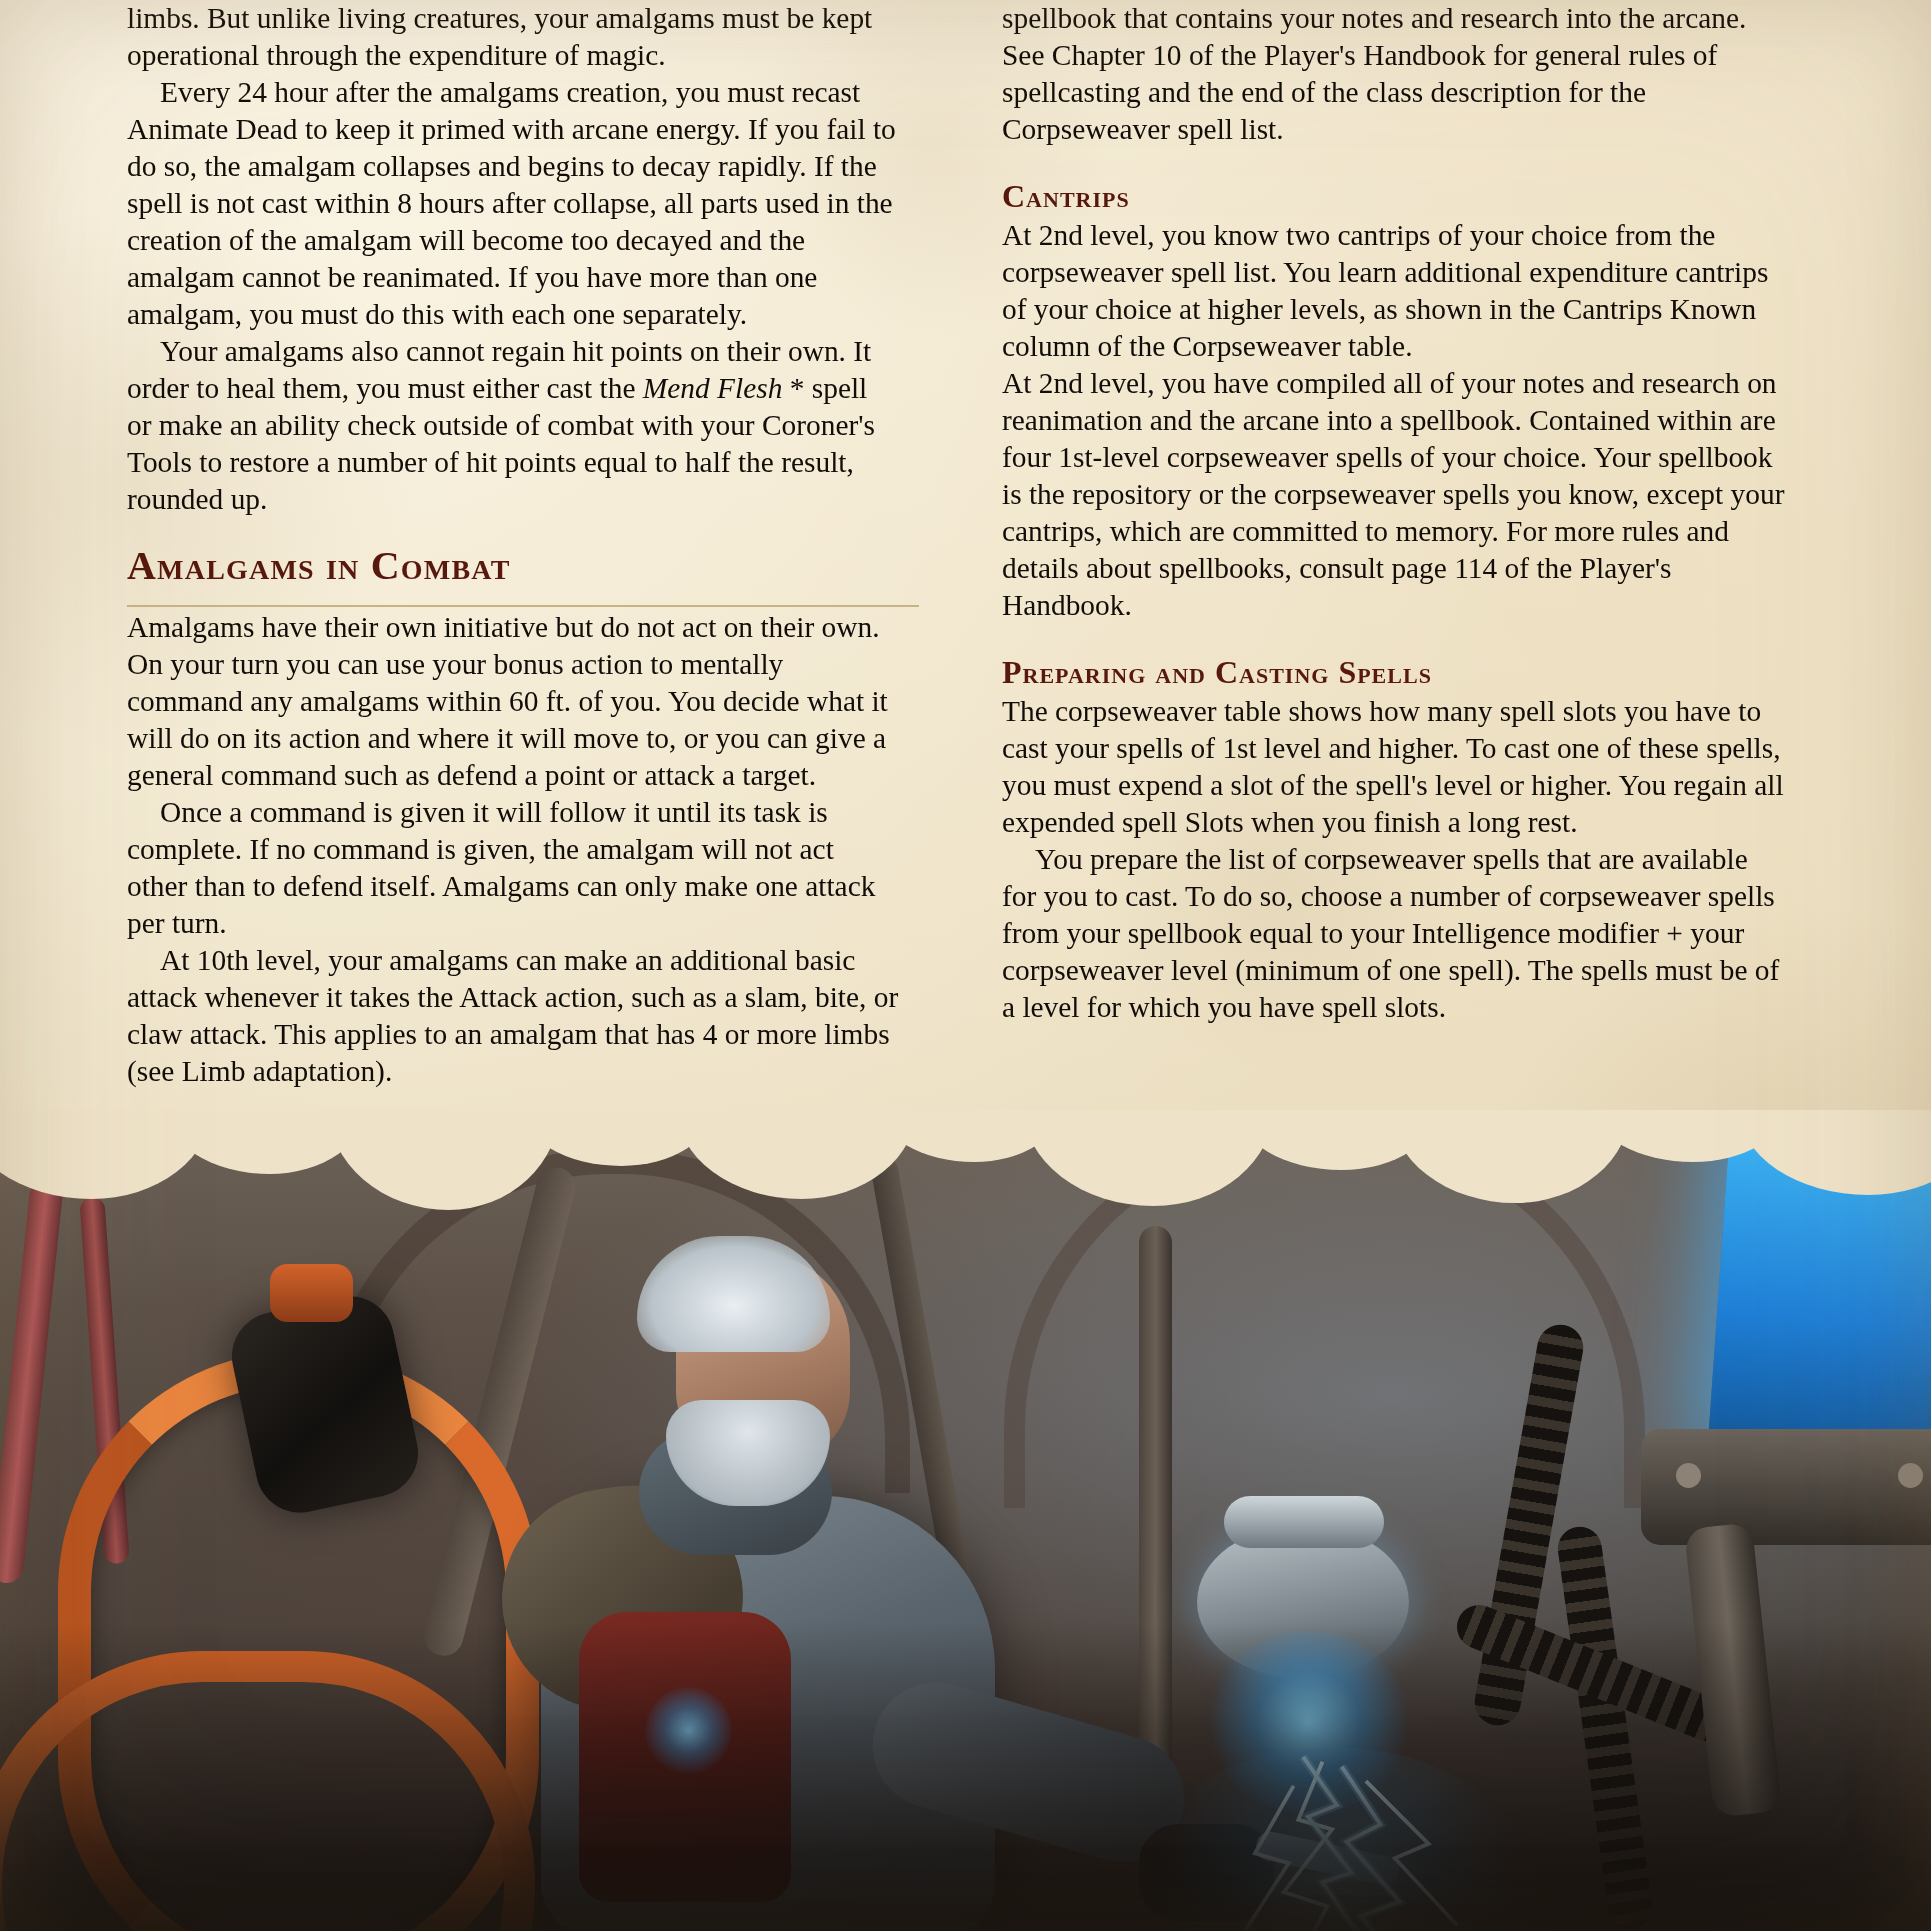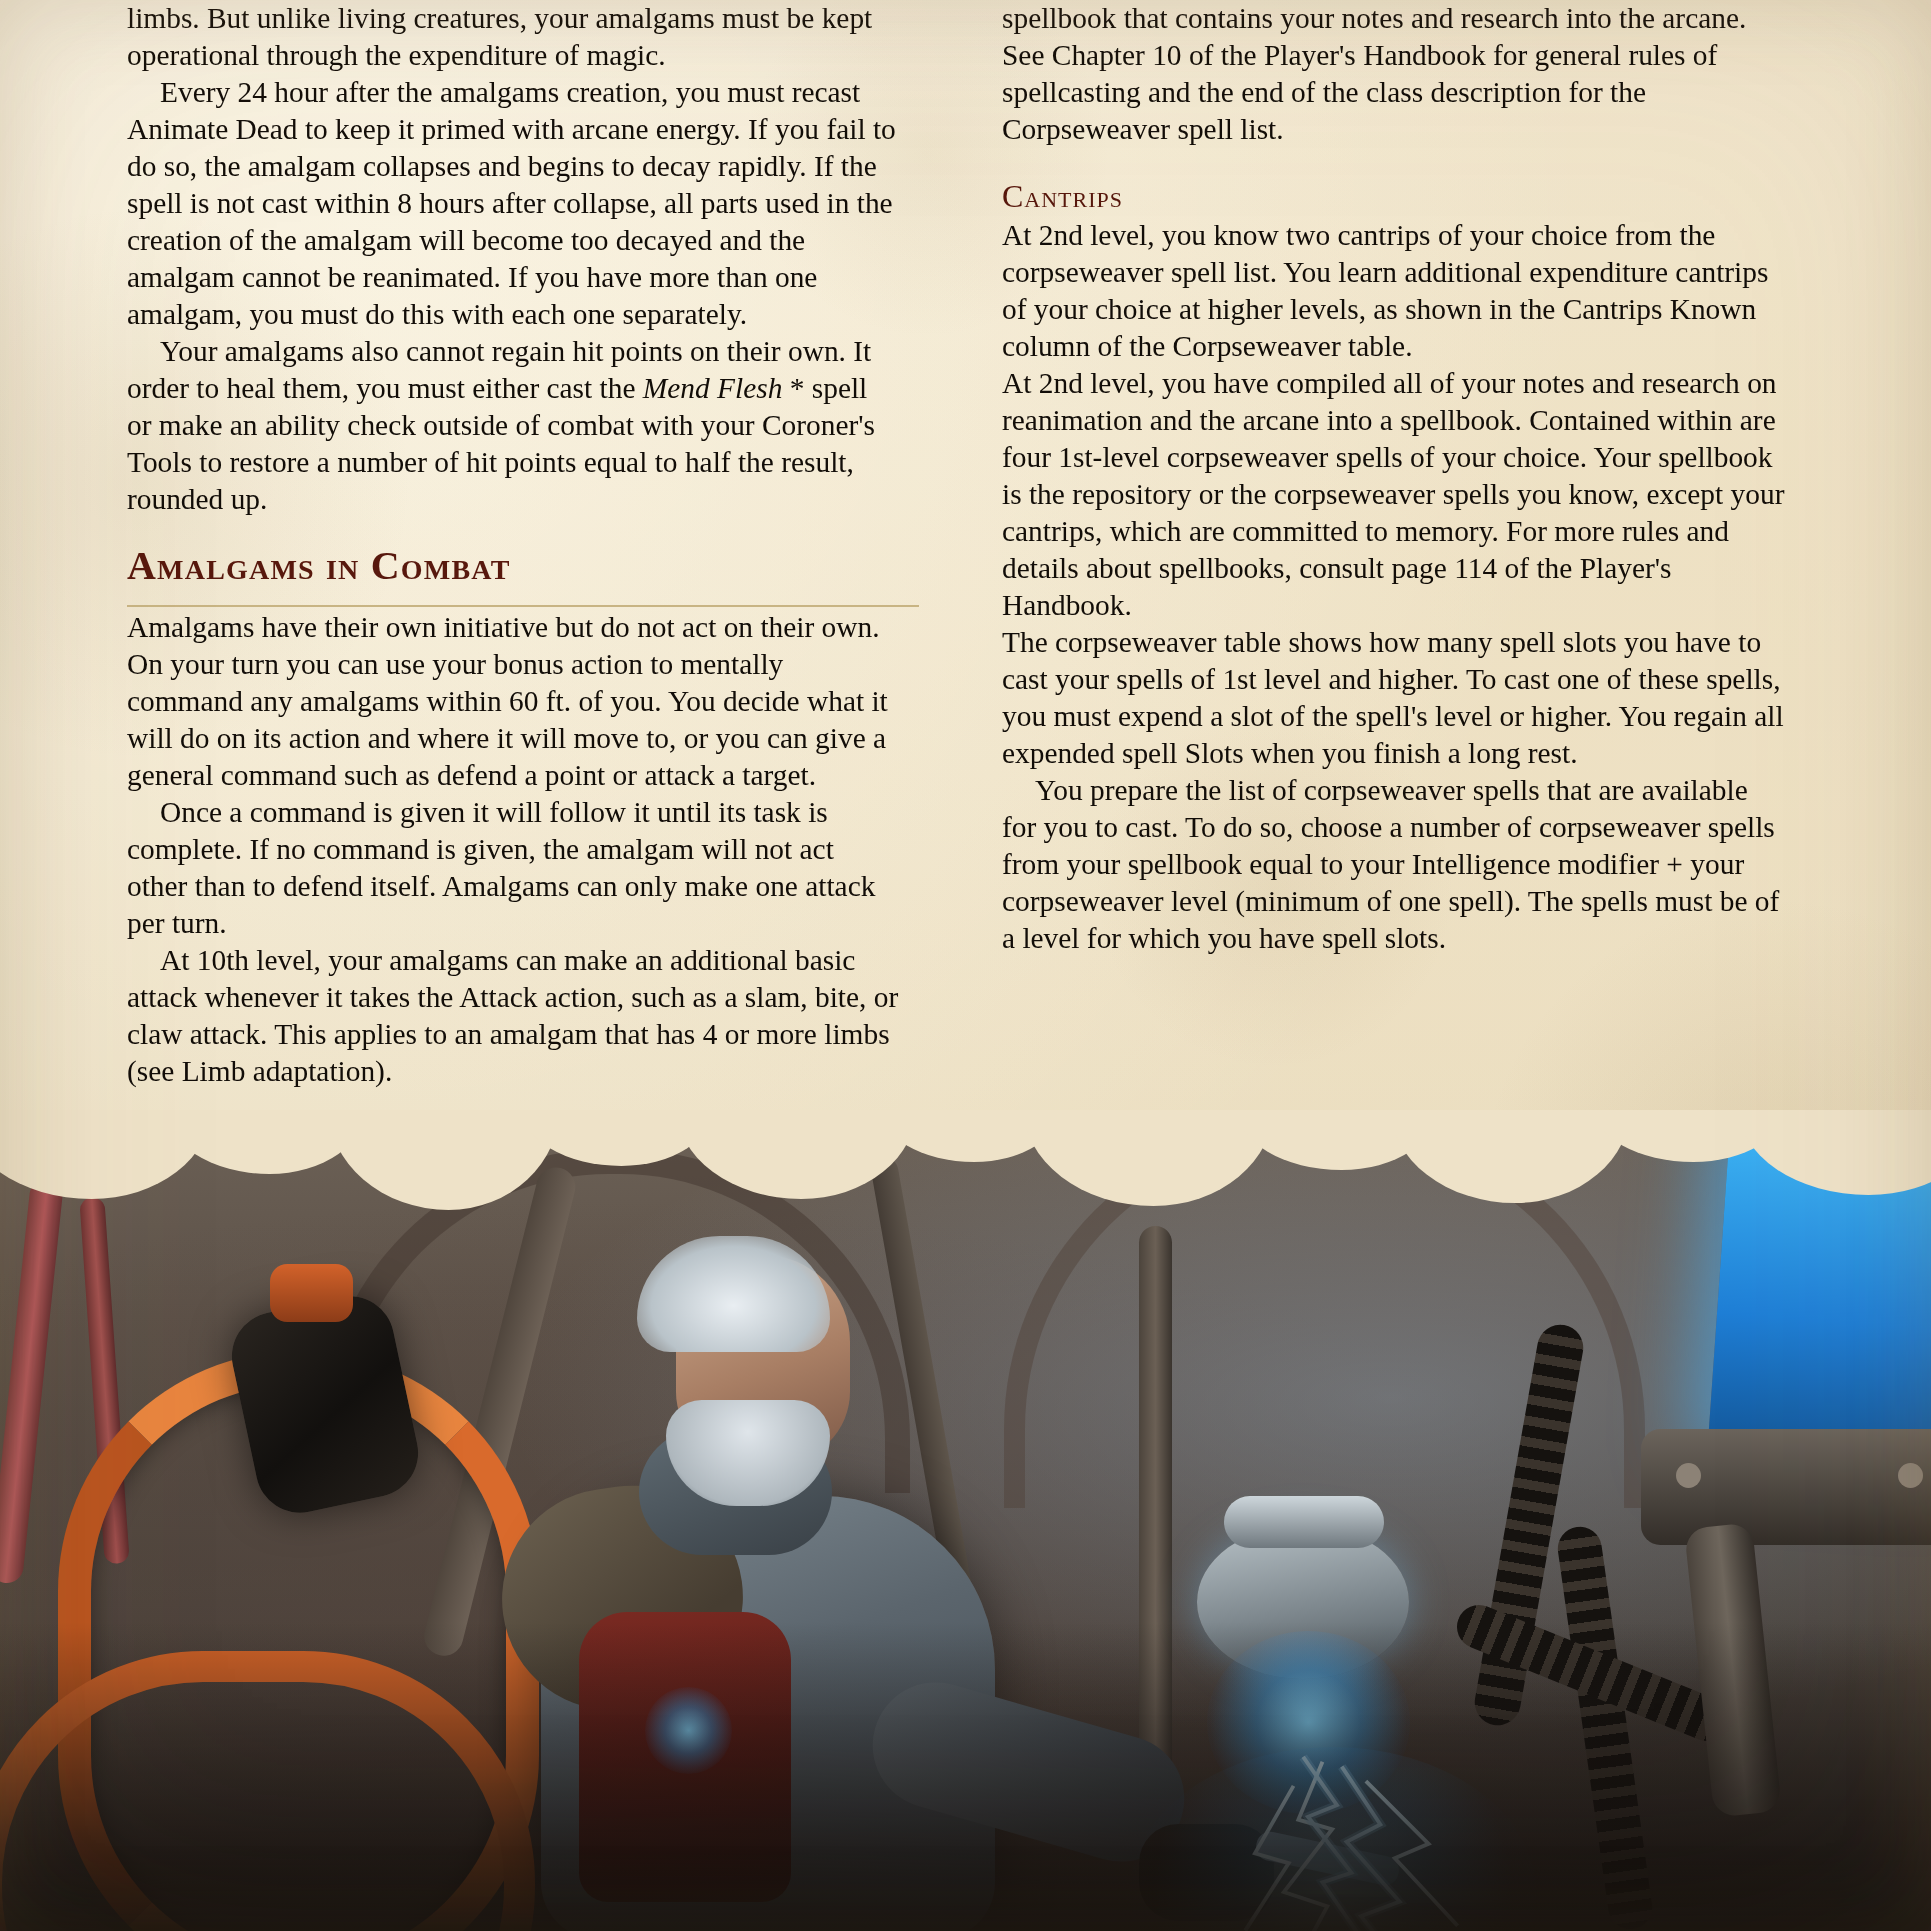--- a/index.html
+++ b/index.html
@@ -88,21 +88,21 @@
     font-size: 40px;
     line-height: 46px;
     letter-spacing: 1.2px;
     border-bottom: 2.9px solid #c8b483;
     padding-bottom: 16px;
   }
   h3.sub {
     margin: 29px 0 1px 0;
     font-family: "Liberation Serif", serif;
     font-variant: small-caps;
-    font-weight: 400;
+    font-weight: 700;
     color: #58180d;
     font-size: 32px;
     line-height: 39px;
     letter-spacing: 1px;
   }
 
   
   .art {
     position: absolute;
     left: 0;
@@ -182,20 +182,21 @@
     </div>
 
     <div class="col col-right">
       <p>spellbook that contains your notes and research into the arcane. See Chapter 10 of the Player's Handbook for general rules of spellcasting and the end of the class description for the Corpseweaver spell list.</p>
 
       <h3 class="sub">Cantrips</h3>
       <p>At 2nd level, you know two cantrips of your choice from the corpseweaver spell list. You learn additional expenditure cantrips of your choice at higher levels, as shown in the Cantrips Known column of the Corpseweaver table.</p>
 
       <p>At 2nd level, you have compiled all of your notes and research on reanimation and the arcane into a spellbook. Contained within are four 1st-level corpseweaver spells of your choice. Your spellbook is the repository or the corpseweaver spells you know, except your cantrips, which are committed to memory. For more rules and details about spellbooks, consult page 114 of the Player's Handbook.</p>
 
+      <h3 class="sub">Preparing and Casting Spells</h3>
       <p>The corpseweaver table shows how many spell slots you have to cast your spells of 1st level and higher. To cast one of these spells, you must expend a slot of the spell's level or higher. You regain all expended spell Slots when you finish a long rest.</p>
       <p class="indent">You prepare the list of corpseweaver spells that are available for you to cast. To do so, choose a number of corpseweaver spells from your spellbook equal to your Intelligence modifier + your corpseweaver level (minimum of one spell). The spells must be of a level for which you have spell slots.</p>
     </div>
   </div>
 
   <div class="art">
     <div class="art-bg"></div>
 
     <div class="pipe" style="left:319px; top:39px; width:541px; height:319px; border:25px solid rgba(70,58,50,0.55); border-bottom:none; border-radius:290px 290px 0 0; background:transparent;"></div>
     <div class="pipe" style="left:1004px; top:9.7px; width:599px; height:367px; border:21px solid rgba(80,66,56,0.45); border-bottom:none; border-radius:309px 309px 0 0; background:transparent;"></div>

